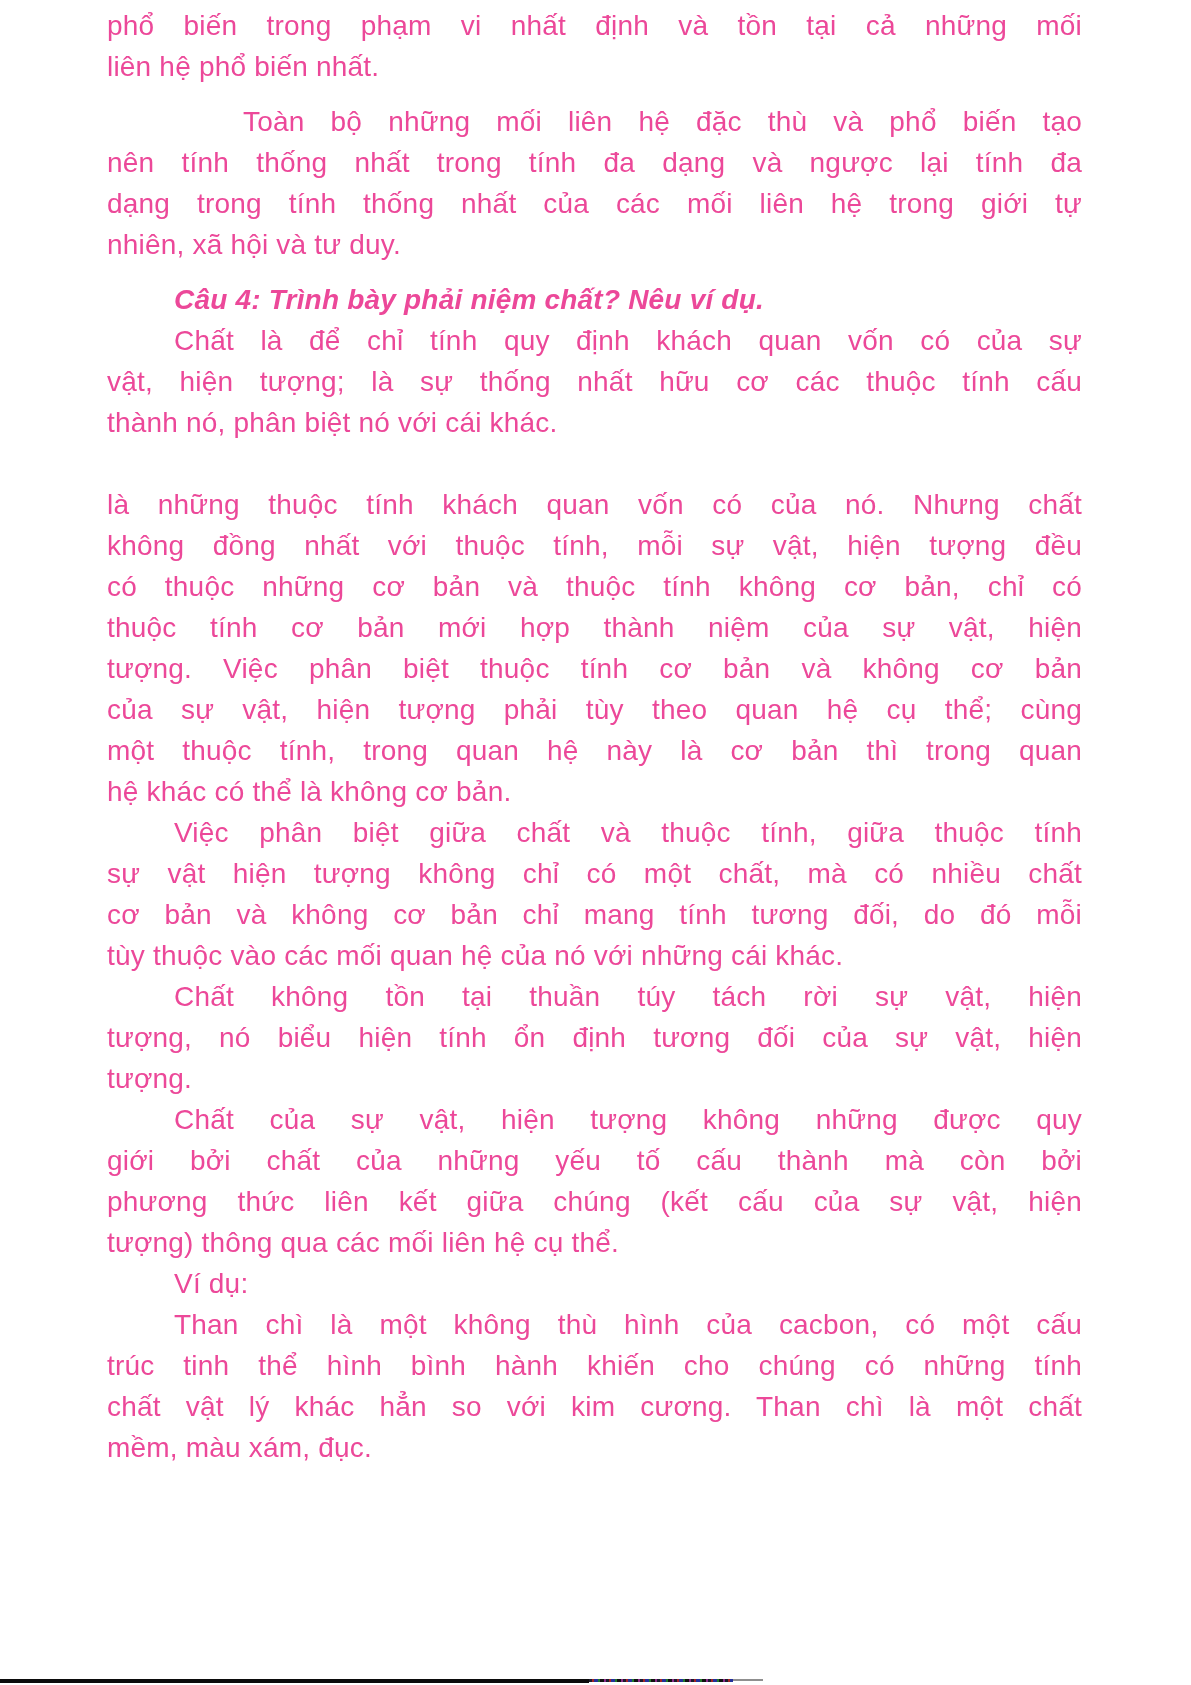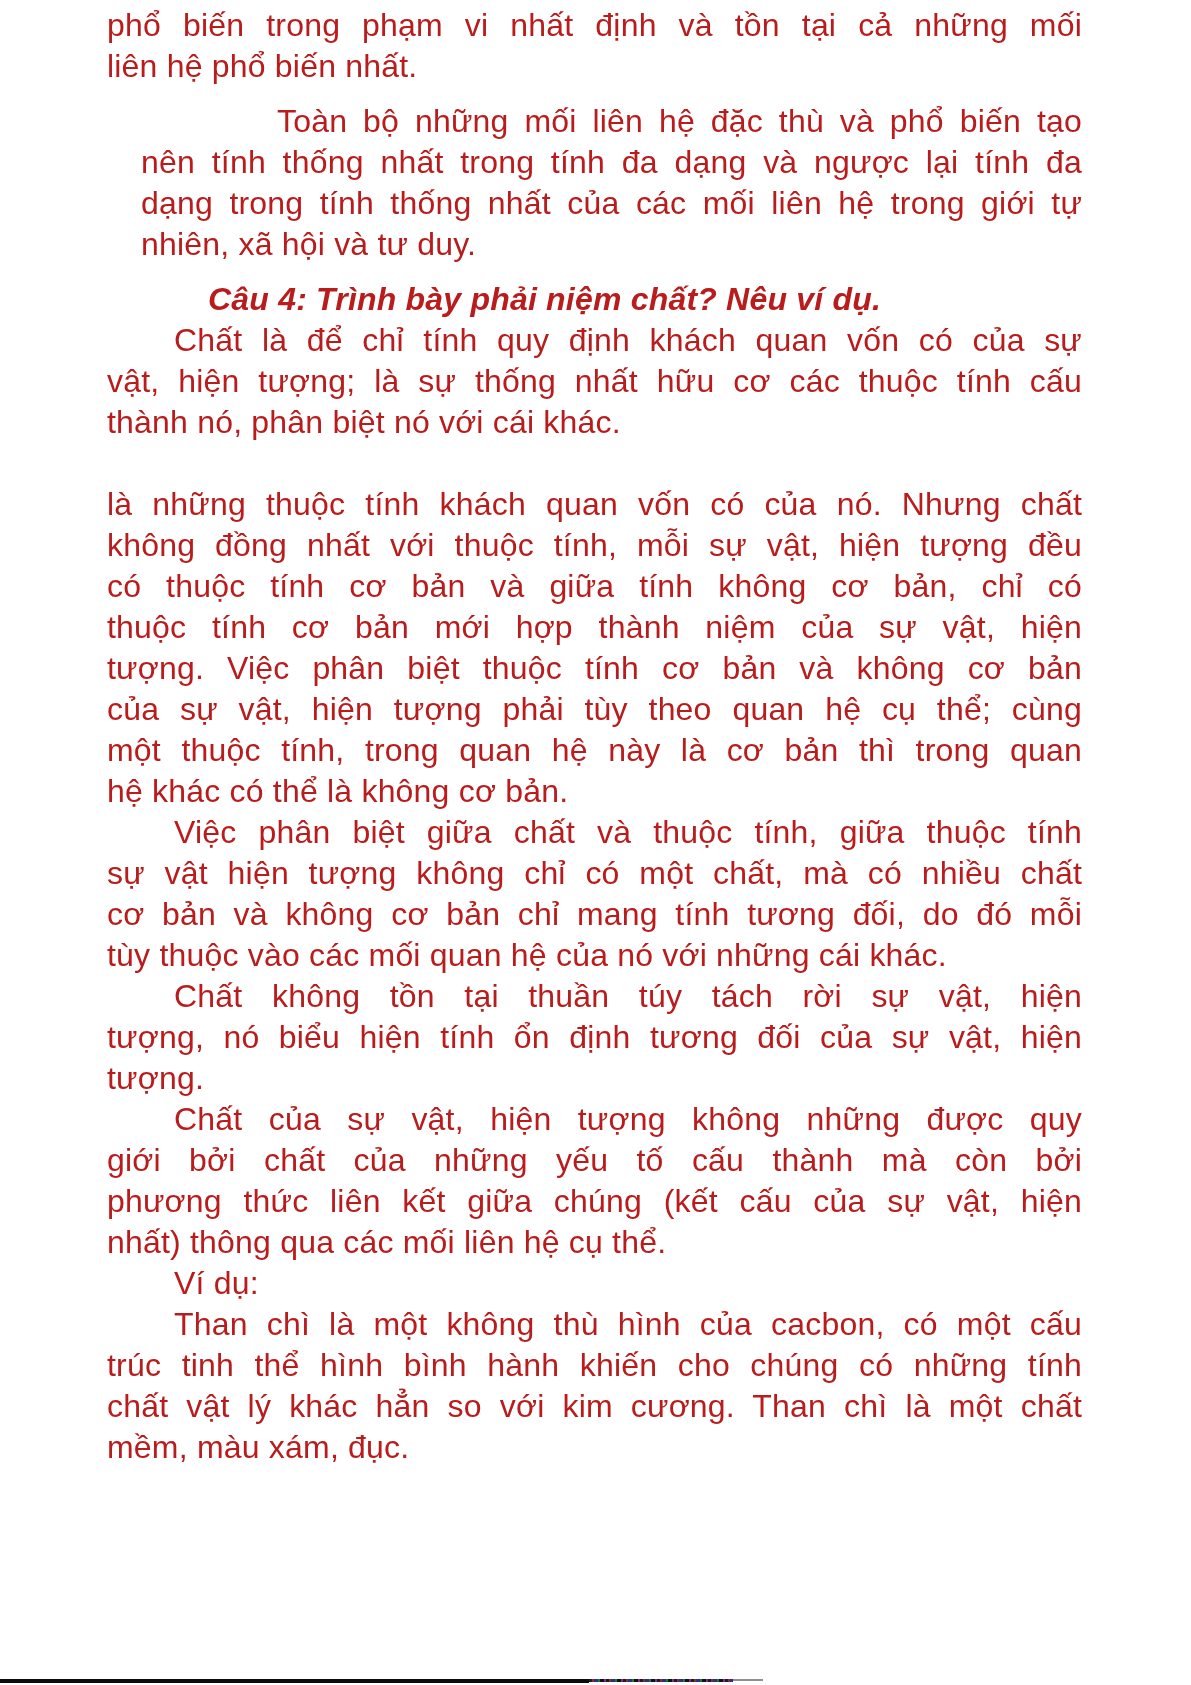--- a/index.html
+++ b/index.html
@@ -19,32 +19,32 @@
     left: 0; top: 0;
     width: 1191px;
     height: 1685px;
     background: #ffffff;
   }
   .doc {
     position: absolute;
     left: 107px;
     top: 5px;
     width: 975px;
-    color: #b91c1c;
-    font-size: 32px;
+    color: #ec4899;
+    font-size: 28px;
     line-height: 41px;
     letter-spacing: 0.2px;
   }
   .block { margin: 0; }
   .block.heading {
     font-weight: bold;
     font-style: italic;
     margin-top: 14px;
   }
-  .block.gap-small { margin-top: 14px; margin-left: 34px; }
+  .block.gap-small { margin-top: 14px; }
   .block.spacer { height: 41px; }
   .line {
     text-align: justify;
     text-align-last: justify;
     white-space: normal;
   }
   .line.last {
     text-align-last: left;
   }
   .line.ind-none   { text-indent: 0; }
@@ -101,21 +101,21 @@
       </div>
       <div class="block paragraph">
         <div class="line ind-normal">Chất là để chỉ tính quy định khách quan vốn có của sự</div>
         <div class="line">vật, hiện tượng; là sự thống nhất hữu cơ các thuộc tính cấu</div>
         <div class="line last">thành nó, phân biệt nó với cái khác.</div>
       </div>
       <div class="block spacer"></div>
       <div class="block paragraph">
         <div class="line">là những thuộc tính khách quan vốn có của nó. Nhưng chất</div>
         <div class="line">không đồng nhất với thuộc tính, mỗi sự vật, hiện tượng đều</div>
-        <div class="line">có thuộc tính cơ bản và giữa tính không cơ bản, chỉ có</div>
+        <div class="line">có thuộc những cơ bản và thuộc tính không cơ bản, chỉ có</div>
         <div class="line">thuộc tính cơ bản mới hợp thành niệm của sự vật, hiện</div>
         <div class="line">tượng. Việc phân biệt thuộc tính cơ bản và không cơ bản</div>
         <div class="line">của sự vật, hiện tượng phải tùy theo quan hệ cụ thể; cùng</div>
         <div class="line">một thuộc tính, trong quan hệ này là cơ bản thì trong quan</div>
         <div class="line last">hệ khác có thể là không cơ bản.</div>
       </div>
       <div class="block paragraph">
         <div class="line ind-normal">Việc phân biệt giữa chất và thuộc tính, giữa thuộc tính</div>
         <div class="line">sự vật hiện tượng không chỉ có một chất, mà có nhiều chất</div>
         <div class="line">cơ bản và không cơ bản chỉ mang tính tương đối, do đó mỗi</div>
@@ -123,21 +123,21 @@
       </div>
       <div class="block paragraph">
         <div class="line ind-normal">Chất không tồn tại thuần túy tách rời sự vật, hiện</div>
         <div class="line">tượng, nó biểu hiện tính ổn định tương đối của sự vật, hiện</div>
         <div class="line last">tượng.</div>
       </div>
       <div class="block paragraph">
         <div class="line ind-normal">Chất của sự vật, hiện tượng không những được quy</div>
         <div class="line">giới bởi chất của những yếu tố cấu thành mà còn bởi</div>
         <div class="line">phương thức liên kết giữa chúng (kết cấu của sự vật, hiện</div>
-        <div class="line last">nhất) thông qua các mối liên hệ cụ thể.</div>
+        <div class="line last">tượng) thông qua các mối liên hệ cụ thể.</div>
       </div>
       <div class="block paragraph">
         <div class="line last ind-normal">Ví dụ:</div>
       </div>
       <div class="block paragraph">
         <div class="line ind-normal">Than chì là một không thù hình của cacbon, có một cấu</div>
         <div class="line">trúc tinh thể hình bình hành khiến cho chúng có những tính</div>
         <div class="line">chất vật lý khác hẳn so với kim cương. Than chì là một chất</div>
         <div class="line last">mềm, màu xám, đục.</div>
       </div>

